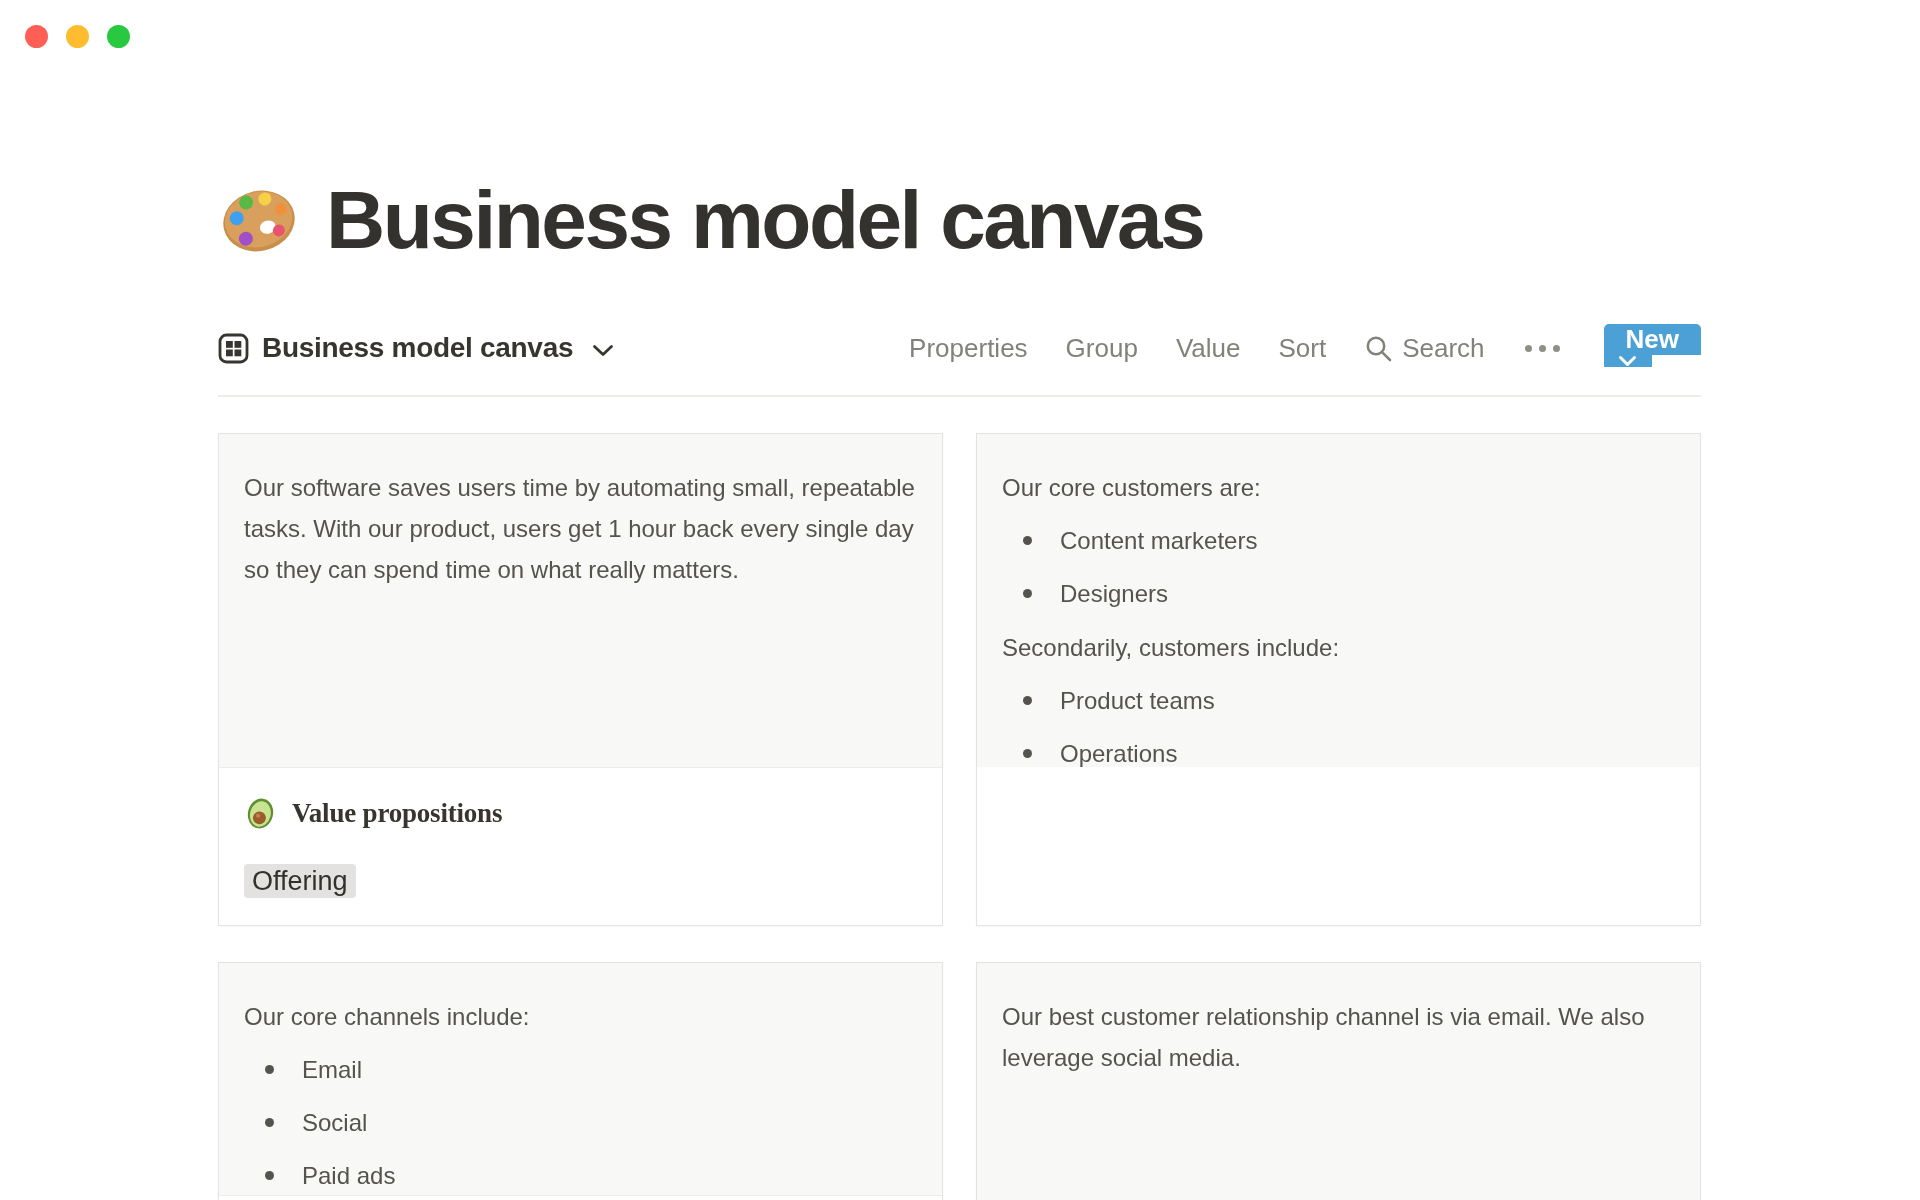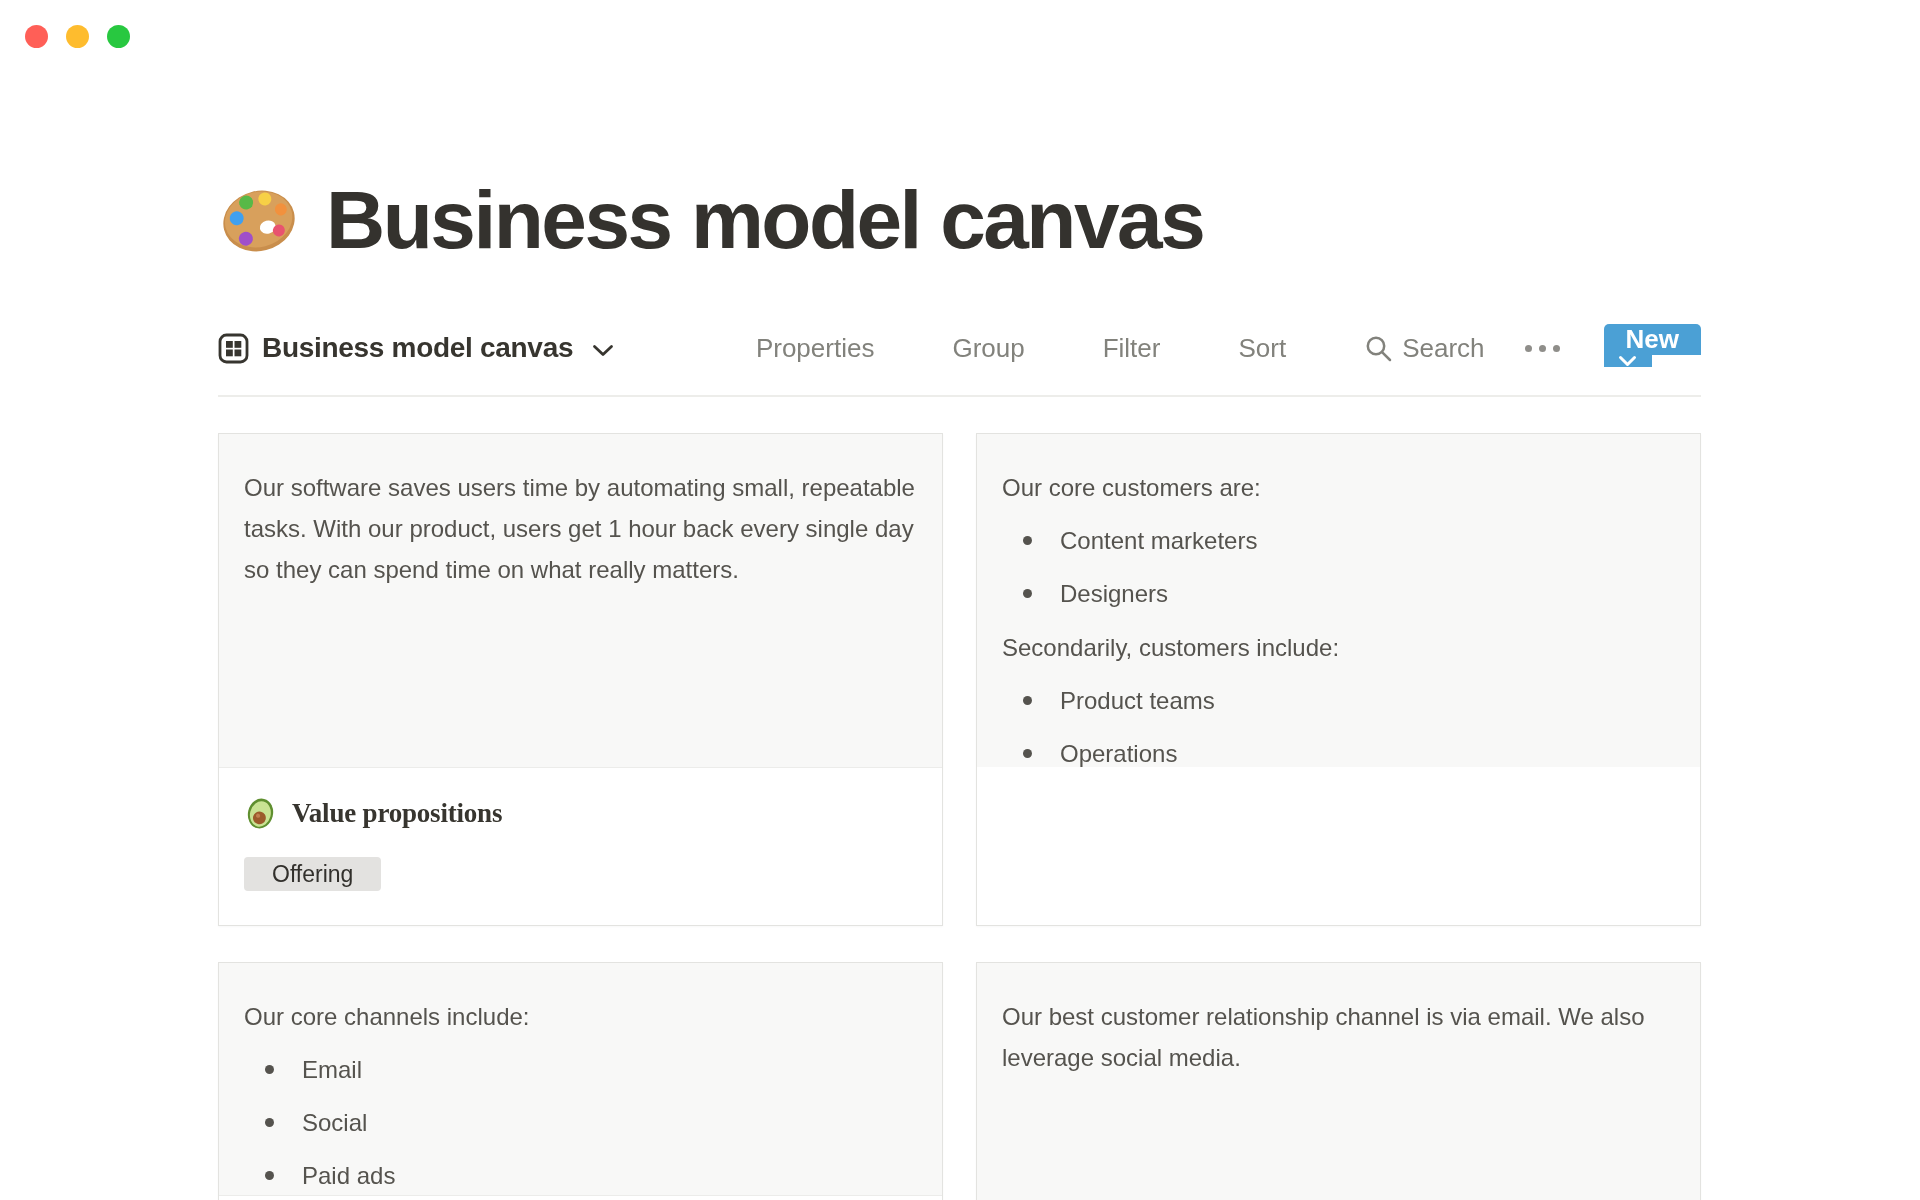--- a/index.html
+++ b/index.html
@@ -17,21 +17,21 @@
   .page-emoji { width:82px; height:74px; flex:none; }
   .page-title { font-size:82px; font-weight:700; color:#34322e; letter-spacing:-2.5px; line-height:96px; }
 
   
   .toolbar { margin-top:56px; height:48px; display:flex; align-items:center; justify-content:space-between; }
   .view-select { display:flex; align-items:center; gap:13px; cursor:pointer; }
   .view-title { font-size:28px; font-weight:700; color:#37352f; letter-spacing:-0.3px; }
   .view-chevron { margin-left:6px; margin-top:4px; }
   .toolbar-right { display:flex; align-items:center; gap:38px; }
   .tb-btn { font-size:26px; color:#82827c; background:none; border:none; cursor:pointer;
-            font-family:inherit; display:flex; align-items:center; gap:9px;margin-left:40px; }
+            font-family:inherit; display:flex; align-items:center; gap:9px; }
   .more-dots { display:flex; gap:7px; align-items:center; padding:0 2px; }
   .more-dots i { width:7px; height:7px; border-radius:50%; background:#8f8e8a; display:block; }
   .new-button-group { display:flex; height:48px; border-radius:5px; overflow:hidden; margin-left:4px; cursor:pointer;flex-direction:column; }
   .new-main { color:#fff; font-size:26px; font-weight:600; border:none; padding:0 22px; cursor:pointer; font-family:inherit; }
   .new-divider { width:1px; background:rgba(6,53,84,0.25); }
   .new-chevron { width:48px; border:none; display:flex; align-items:center; justify-content:center; cursor:pointer; padding:0; }
 
   .toolbar-divider { margin-top:23px; height:2px; background:#ededea; }
 
   
@@ -43,22 +43,22 @@
                   font-size:24px; line-height:41px; color:#55534e; overflow:hidden; }
   .card-preview.short { height:232px; }
   .card-preview > * + * { margin-top:13px; }
   .pv-li { display:flex; align-items:flex-start; padding-left:21px; line-height:40px; }
   .pv-li .dot { width:9px; height:9px; border-radius:50%; background:#55534e; margin-top:15px; flex:none; }
   .pv-li .li-text { margin-left:28px; }
   .card-footer { flex:1; background:#fff; border-top:1px solid #ececea; padding:29px 25px 0; }
   .footer-title-row { display:flex; align-items:center; gap:15px;font-family:Liberation Serif, serif; }
   .footer-emoji { width:33px; height:33px; flex:none; }
   .footer-title { font-size:27px; font-weight:600; color:#37352f; letter-spacing:-0.2px; }
-  .tag { display:inline-block; margin-top:27px; font-size:23px; line-height:34px;
-         padding:0 28px; border-radius:4px; }
+  .tag { display:inline-block; margin-top:34px; font-size:27px; line-height:34px;
+         padding:0 8px; border-radius:4px; }
 </style>
 </head>
 <body>
 
 <div class="traffic-lights">
   <span class="traffic-light" style="background: rgb(255, 95, 87);"></span>
   <span class="traffic-light" style="background: rgb(254, 188, 46);"></span>
   <span class="traffic-light" style="background: rgb(40, 200, 64);"></span>
 </div>
 
@@ -97,21 +97,21 @@
     </div>
 
     <div class="toolbar-right">
       <button class="tb-btn">
           <span>Properties</span>
         </button>
       <button class="tb-btn">
           <span>Group</span>
         </button>
       <button class="tb-btn">
-          <span>Filter</span>
+          <span>Value</span>
         </button>
       <button class="tb-btn">
           <span>Sort</span>
         </button>
       <button class="tb-btn">
         <svg width="29" height="29" viewBox="0 0 29 29">
           <circle cx="12" cy="12" r="8.2" stroke="#82827c" stroke-width="2.5" fill="none"></circle>
           <line x1="18.3" y1="18.3" x2="26" y2="26" stroke="#82827c" stroke-width="2.5" stroke-linecap="round"></line>
         </svg>
         <span>Search</span>

